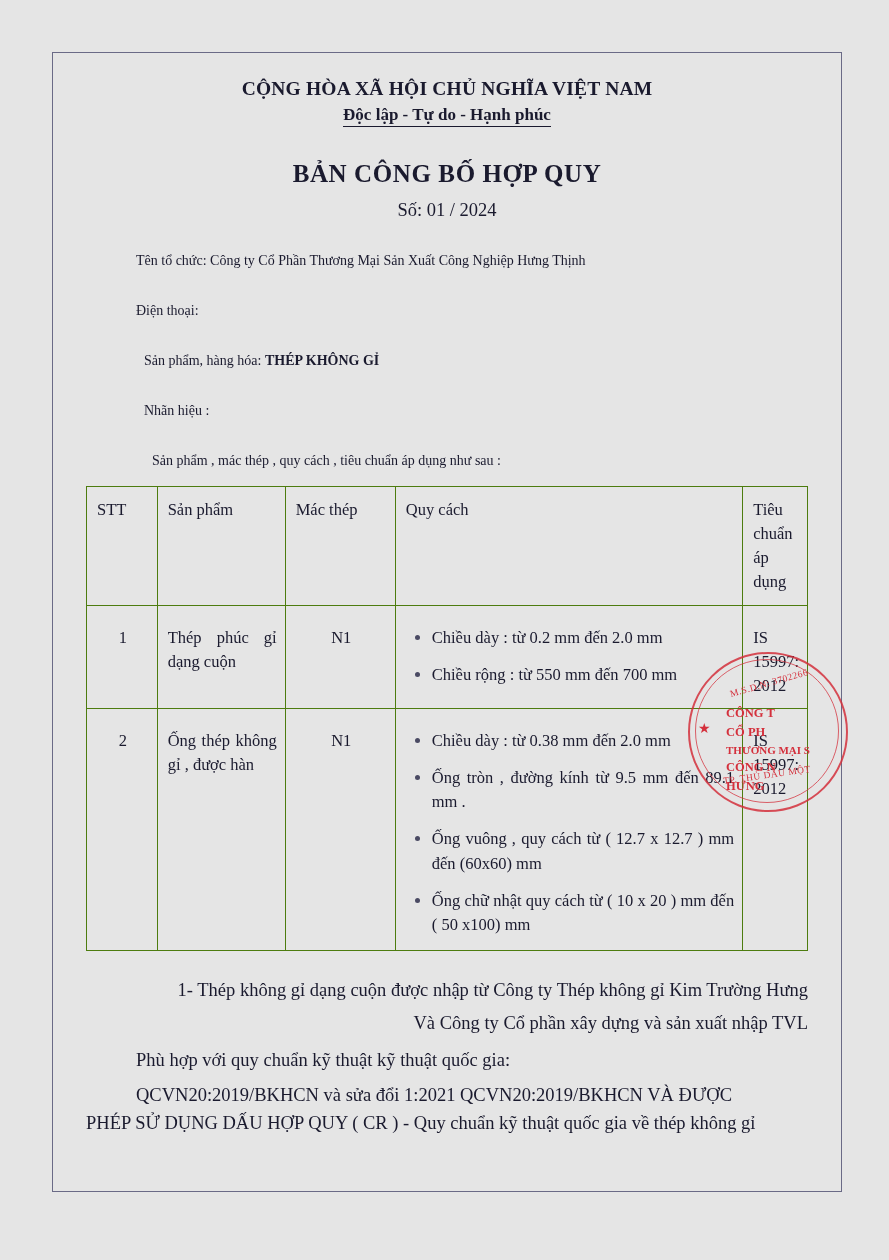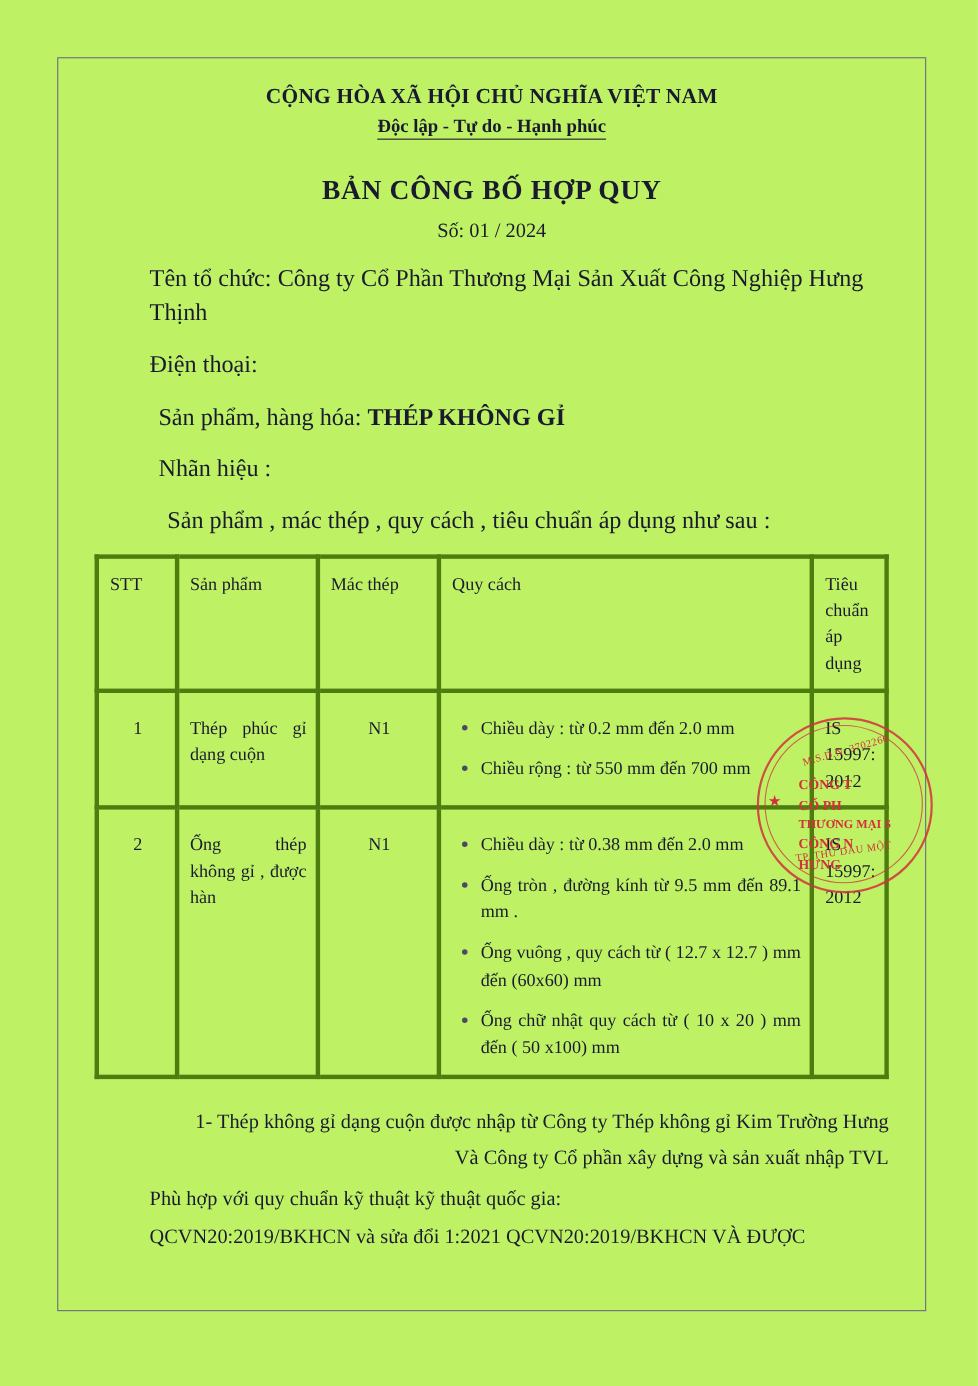--- a/index.html
+++ b/index.html
@@ -13,21 +13,21 @@
     font-family: "Liberation Serif", serif;
     color: #1a1a2e;
     position: relative;
     overflow: hidden;
   }
   .page {
     position: absolute;
     left: 0; top: 0;
     width: 889px;
     height: 1260px;
-    background: #bef264;
+    background: #e5e5e5;
   }
   
   .scan-frame {
     position: absolute;
     left: 52px;
     top: 52px;
     width: 790px;
     height: 1140px;
     border: 1px solid #6a6a86;
     box-sizing: border-box;
@@ -60,37 +60,37 @@
     font-weight: bold;
     font-size: 25px;
     margin-top: 33px;
     letter-spacing: 0.6px;
   }
   .doc-number {
     font-size: 18.5px;
     margin-top: 12px;
   }
   .para {
-    font-size: 22px;
+    font-size: 14px;
     line-height: 1.42;
-    margin-top: 16px;
+    margin-top: 30px;
   }
   .p-indent-1 { padding-left: 50px; }
   .p-indent-2 { padding-left: 58px; }
   .p-indent-3 { padding-left: 66px; }
   .bold { font-weight: bold; }
 
   table.main {
     width: 100%;
     border-collapse: collapse;
     margin-top: 16px;
     font-size: 16.5px;
   }
   table.main th, table.main td {
-    border: 4px solid #4d7c0f;
+    border: 1px solid #4d7c0f;
     vertical-align: top;
     padding: 20px 8px 10px 10px;
     font-weight: normal;
     line-height: 1.45;
   }
   table.main th {
     text-align: left;
     padding-top: 11px;
     padding-bottom: 11px;
   }
@@ -287,20 +287,21 @@
       <div class="note-item">
         <span>1-</span>
         <span>Thép không gỉ dạng cuộn được nhập từ Công ty Thép không gỉ Kim Trường Hưng</span>
       </div>
       <div class="note-cont">Và Công ty Cổ phần xây dựng và sản xuất nhập TVL</div>
     </div>
 
     <div class="tail">
       <div class="l2">Phù hợp với quy chuẩn kỹ thuật kỹ thuật quốc gia:</div>
       <div class="l3">QCVN20:2019/BKHCN và sửa đổi 1:2021  QCVN20:2019/BKHCN VÀ ĐƯỢC</div>
+      <div class="l4">PHÉP SỬ DỤNG DẤU HỢP QUY ( CR ) -  Quy chuẩn kỹ thuật quốc gia về thép không gỉ</div>
     </div>
 
     <div class="stamp">
       <div class="ring"></div>
       <div class="ring2"></div>
       <div class="star">★</div>
       <div class="arc-top">M.S.D.N: 3702266</div>
       <div class="arc-bot">TP. THỦ DẦU MỘT</div>
       <div class="mid">
         <div class="big">CÔNG T</div>

